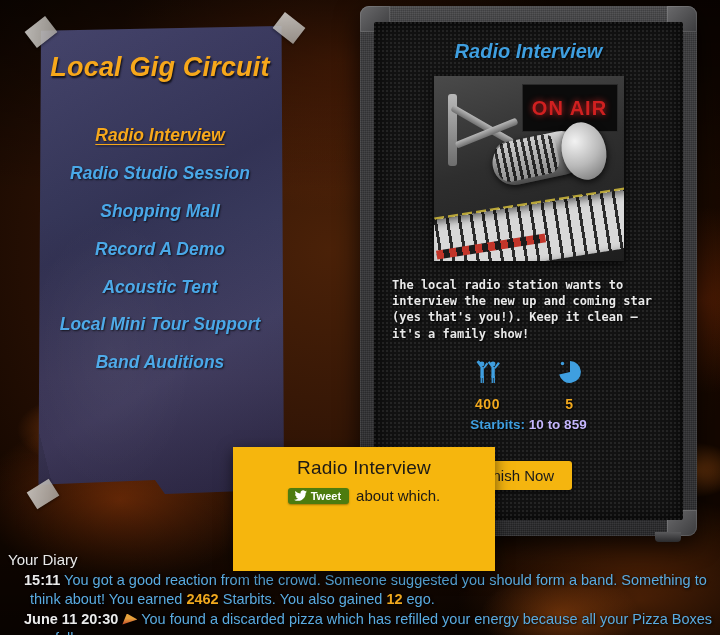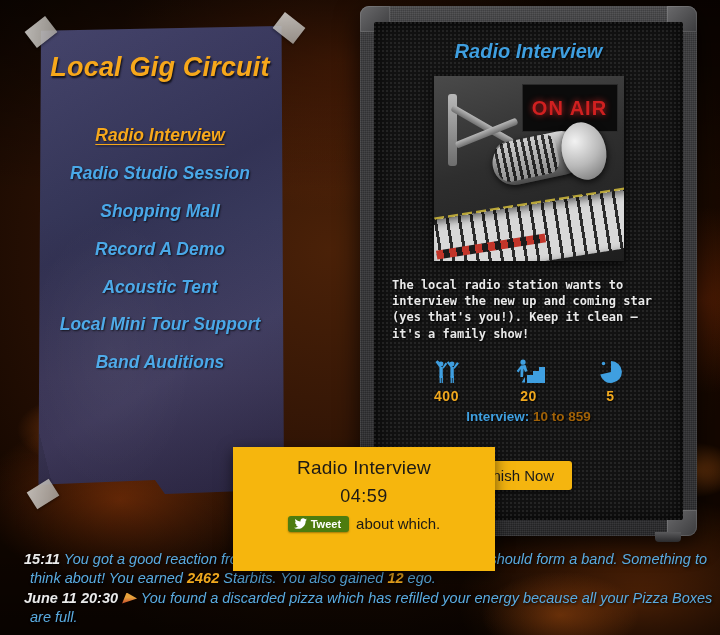--- a/index.html
+++ b/index.html
@@ -174,26 +174,26 @@
   #mission-desc{
     margin:16px 8px 0;text-align:left;color:#e8e8e8;
     font-family:"DejaVu Sans Mono", monospace;
     font-size:12px;line-height:1.35;font-weight:bold;
     text-shadow:1px 1px 2px rgba(0,0,0,.95);
   }
 
   #stats{display:flex;justify-content:center;gap:26px;margin:12px 0 4px;}
   .stat{width:56px;text-align:center;}
   .stat .ico{height:30px;display:flex;align-items:flex-end;justify-content:center;}
-  .stat .val{margin-top:4px;color:#f0a81e;font-size:14px;font-weight:bold;letter-spacing:.5px;
+  .stat .val{margin-top:12px;color:#f0a81e;font-size:14px;font-weight:bold;letter-spacing:.5px;
              text-shadow:1px 1px 2px rgba(0,0,0,.9);}
 
   .reward-line{text-align:center;margin-top:5px;font-size:13.5px;font-weight:bold;
                color:#3f9fe0;text-shadow:1px 1px 2px rgba(0,0,0,.9);}
-  .reward-line .num{color:#a16207;}
+  .reward-line .num{color:#c4b5fd;}
 
   #finish-btn{
     position:absolute;left:88px;bottom:30px;
     background:#f5b50f;color:#1a1a1a;border:none;border-radius:3px;
     padding:6px 18px;font-size:15px;font-weight:500;cursor:pointer;
     font-family:"Liberation Sans", sans-serif;
     box-shadow:0 2px 5px rgba(0,0,0,.6);
   }
 
   
@@ -216,21 +216,21 @@
     box-shadow:0 1px 2px rgba(0,0,0,.35);
   }
 
   
   #diary{
     position:absolute;left:8px;top:550px;right:0;z-index:20;
     color:#5aabe0;font-size:14.5px;line-height:1.33;
     text-shadow:1px 1px 3px rgba(0,0,0,.95);
   }
   #diary-title{color:#e9e9e9;font-size:15px;margin-bottom:1px;}
-  .diary-entry{padding-left:22px;text-indent:-6px;font-style:italic;}
+  .diary-entry{padding-left:22px;text-indent:-6px;}
   .diary-entry .time{color:#eaeaea;font-weight:bold;}
   .diary-entry .amt{color:#f0a81e;font-weight:bold;}
   .pizza{display:inline-block;width:15px;height:11px;vertical-align:-1px;
          background:linear-gradient(180deg,#e8a23c 40%,#c2452a 100%);
          clip-path:polygon(0% 100%, 100% 55%, 30% 0%);}
 </style>
 </head>
 <body>
 
 <div id="bg"></div>
@@ -303,68 +303,53 @@
                   <rect x="20.6" y="18" width="1.3" height="7"></rect>
                   <path d="M19 10 L14.8 4.6 L16.6 3.2 L20.6 8.4z"></path>
                   <path d="M21 10 L25 4 L26.9 5.4 L22.6 10.8z"></path>
                 </g>
               </svg>
             </div>
             <div class="val">400</div>
           </div>
           <div class="stat">
             <div class="ico">
-              <svg width="34" height="26" viewBox="0 0 34 26">
-                <g fill="#3f9fe0">
-                  <circle cx="11" cy="4.2" r="2.6"></circle>
-                  <path d="M9 7.5 L13.5 7 L15.5 13 L13 14 L11.6 10.5 L11 19 L8.4 19 L8.6 11 L6.6 14.5 L4.6 13z"></path>
-                  <path d="M13 19 L13 24.5 L9.6 24.5z"></path>
-                  <rect x="15" y="17" width="6" height="8"></rect>
-                  <rect x="21" y="13" width="6" height="12"></rect>
-                  <rect x="27" y="9" width="6" height="16"></rect>
-                </g>
-              </svg>
-            </div>
-            <div class="val">20</div>
-          </div>
-          <div class="stat">
-            <div class="ico">
               <svg width="30" height="26" viewBox="0 0 30 26">
                 <g fill="#3f9fe0">
                   <path d="M15 3 A11 11 0 1 1 4.2 16.6 L15 14 z"></path>
                   <circle cx="7.5" cy="5.5" r="1.7"></circle>
                 </g>
               </svg>
             </div>
             <div class="val">5</div>
           </div>
         </div>
 
       <div class="reward-line">
-        <span>Interview:</span>
+        <span>Starbits:</span>
         <span class="num">10 to 859</span>
       </div>
     </div>
 
     <button id="finish-btn">Finish Now</button>
   </div>
 </div>
 
 <div id="popup">
   <div class="p-title">Radio Interview</div>
-  <div class="p-timer">04:59</div>
   <div class="p-share">
     <span id="tweet-btn">
       <svg width="13" height="11" viewBox="0 0 24 20">
         <path fill="#ffffff" d="M24 2.6c-.9.4-1.8.7-2.8.8 1-.6 1.8-1.6 2.2-2.7-.9.6-2 1-3.1 1.2C19.4 1 18.2.4 16.8.4c-2.6 0-4.8 2.1-4.8 4.8 0 .4 0 .7.1 1.1C8.2 6.1 4.9 4.3 2.7 1.6c-.4.7-.6 1.5-.6 2.4 0 1.7.8 3.1 2.1 4-.8 0-1.5-.2-2.2-.6v.1c0 2.3 1.6 4.2 3.8 4.7-.4.1-.8.2-1.3.2-.3 0-.6 0-.9-.1.6 1.9 2.4 3.3 4.5 3.3-1.6 1.3-3.7 2.1-6 2.1H0c2.1 1.4 4.7 2.2 7.5 2.2 9.1 0 14-7.5 14-14v-.6c1-.7 1.8-1.6 2.5-2.6z"></path>
       </svg>
       <span>Tweet</span>
     </span>
     <span>about which.</span>
   </div>
 </div>
 
 <div id="diary">
+  <div id="diary-title">Your Diary</div>
   <div id="diary-entries">
       <div class="diary-entry"><span class="time">15:11</span> <span>You got a good reaction from the crowd. Someone suggested you should form a band. Something to think about! You earned </span><span class="amt">2462</span><span> Starbits. You also gained </span><span class="amt">12</span><span> ego.</span></div>
       <div class="diary-entry"><span class="time">June 11 20:30</span> <span class="pizza"></span> <span>You found a discarded pizza which has refilled your energy because all your Pizza Boxes are full.</span></div>
     </div>
 </div>
 
 </body></html>

